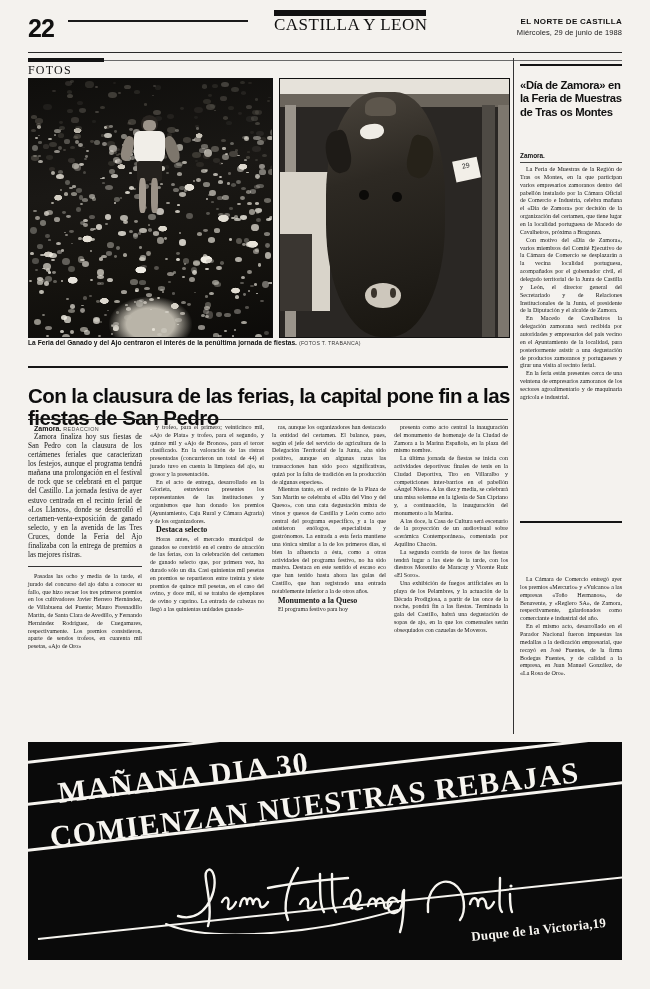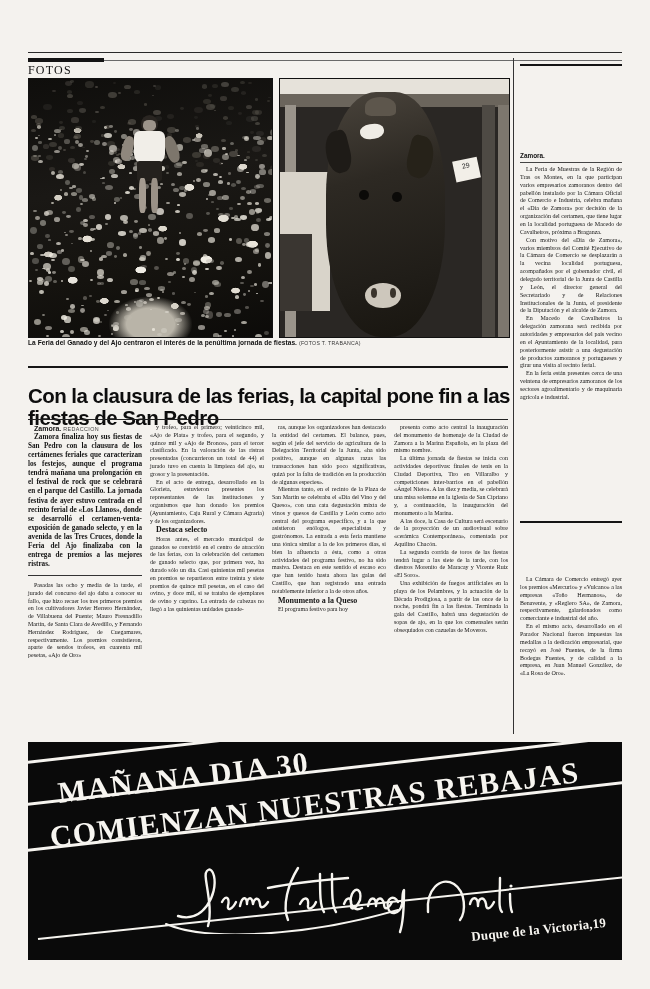--- a/index.html
+++ b/index.html
@@ -183,21 +183,21 @@
   #col3{left:244px;}
   #col4{left:366px;}
 
   .byline{
     font-family:"Liberation Sans", sans-serif;
     font-weight:bold;font-size:7px;margin-bottom:5px;text-indent:0;
   }
   .byline .red{font-weight:normal;font-size:5.4px;letter-spacing:.4px;color:#444;}
   .lead{
     font-family:"Liberation Serif", serif;
-    font-weight:bold;font-size:7.2px;line-height:1.26;text-align:justify;text-indent:0;
+    font-weight:normal;font-size:7.2px;line-height:1.26;text-align:justify;text-indent:0;
   }
   .col-div{height:1px;background:#333;margin:6px 0 6px 0;}
   .subhead{
     font-family:"Liberation Serif", serif;
     font-weight:bold;font-size:8px;margin:6px 0 4px 0;text-indent:0;
   }
 
   
   .rail-sep{
     position:absolute;left:513px;top:58px;width:1px;height:676px;background:#333;
@@ -278,20 +278,28 @@
     transform:rotate(-6deg);
     font-family:"Liberation Serif", serif;
     font-weight:bold;font-size:13px;color:#f7f5f0;letter-spacing:.2px;
   }
 </style>
 </head>
 <body>
 
 <div class="page">
 
+  <div class="masthead">
+    <div class="folio">22</div>
+    <div class="section-rule"></div>
+    <div class="section-title-bar"></div>
+    <div class="section-title">CASTILLA Y LEON</div>
+    <div class="paper-name">EL NORTE DE CASTILLA</div>
+    <div class="paper-date">Miércoles, 29 de junio de 1988</div>
+  </div>
   <div class="rule-thin"></div>
 
   <div class="zamora-rule"></div>
   <div class="zamora-bar"></div>
   <div class="zamora-label">FOTOS</div>
 
   <div class="photo" id="photo-garlic">
     <div class="garlic-bg ph-canvas">
         <div class="garlic-speck" style="width: 7.4px; height: 7.3px; left: 72.8%; top: 90.1%; opacity: 0.32; background: rgb(195, 191, 181);"></div>
         <div class="garlic-speck" style="width: 4.9px; height: 4.5px; left: 16.9%; top: 87.4%; opacity: 0.69; background: rgb(237, 233, 223);"></div>
@@ -907,20 +915,21 @@
       <p>presenta como acto central la inauguración del monumento de homenaje de la Ciudad de Zamora a la Marina Española, en la plaza del mismo nombre.</p>
       <p>La última jornada de fiestas se inicia con actividades deportivas: finales de tenis en la Ciudad Deportiva, Tiro en Villaralbo y competiciones inter-barrios en el pabellón «Ángel Nieto». A las diez y media, se celebrará una misa solemne en la iglesia de San Cipriano y, a continuación, la inauguración del monumento a la Marina.</p>
       <p>A las doce, la Casa de Cultura será escenario de la proyección de un audiovisual sobre «cerámica Contemporánea», comentada por Aquilino Chacón.</p>
       <p>La segunda corrida de toros de las fiestas tendrá lugar a las siete de la tarde, con los diestros Morenito de Maracay y Vicente Ruiz «El Soro».</p>
       <p>Una exhibición de fuegos artificiales en la playa de los Pelambres, y la actuación de la Década Prodigiosa, a partir de las once de la noche, pondrá fin a las fiestas. Terminada la gala del Castillo, habrá una degustación de sopas de ajo, en la que los comensales serán obsequiados con cazuelas de Moveros.</p>
     </div>
   </div>
 
   <div class="rail-sep"></div>
   <div class="rail-rule-top"></div>
+  <h2 class="rail-headline">«Día de Zamora» en la Feria de Muestras de Tras os Montes</h2>
   <div class="rail-kicker">Zamora.</div>
   <div class="rail-rule-a"></div>
 
   <div class="rail-body">
     <p>La Feria de Muestras de la Región de Tras os Montes, en la que participan varios empresarios zamoranos dentro del pabellón instalado por la Cámara Oficial de Comercio e Industria, celebra mañana el «Día de Zamora» por decisión de la organización del certamen, que tiene lugar en la localidad portuguesa de Macedo de Cavalheiros, próxima a Braganza.</p>
     <p>Con motivo del «Día de Zamora», varios miembros del Comité Ejecutivo de la Cámara de Comercio se desplazarán a la vecina localidad portuguesa, acompañados por el gobernador civil, el delegado territorial de la Junta de Castilla y León, el director general del Secretariado y de Relaciones Institucionales de la Junta, el presidente de la Diputación y el alcalde de Zamora.</p>
     <p>En Macedo de Cavalheiros la delegación zamorana será recibida por autoridades y empresarios del país vecino en el Ayuntamiento de la localidad, para posteriormente asistir a una degustación de productos zamoranos y portugueses y girar una visita al recinto ferial.</p>
     <p>En la feria están presentes cerca de una veintena de empresarios zamoranos de los sectores agroalimentario y de maquinaria agrícola e industrial.</p>
   </div>
 

